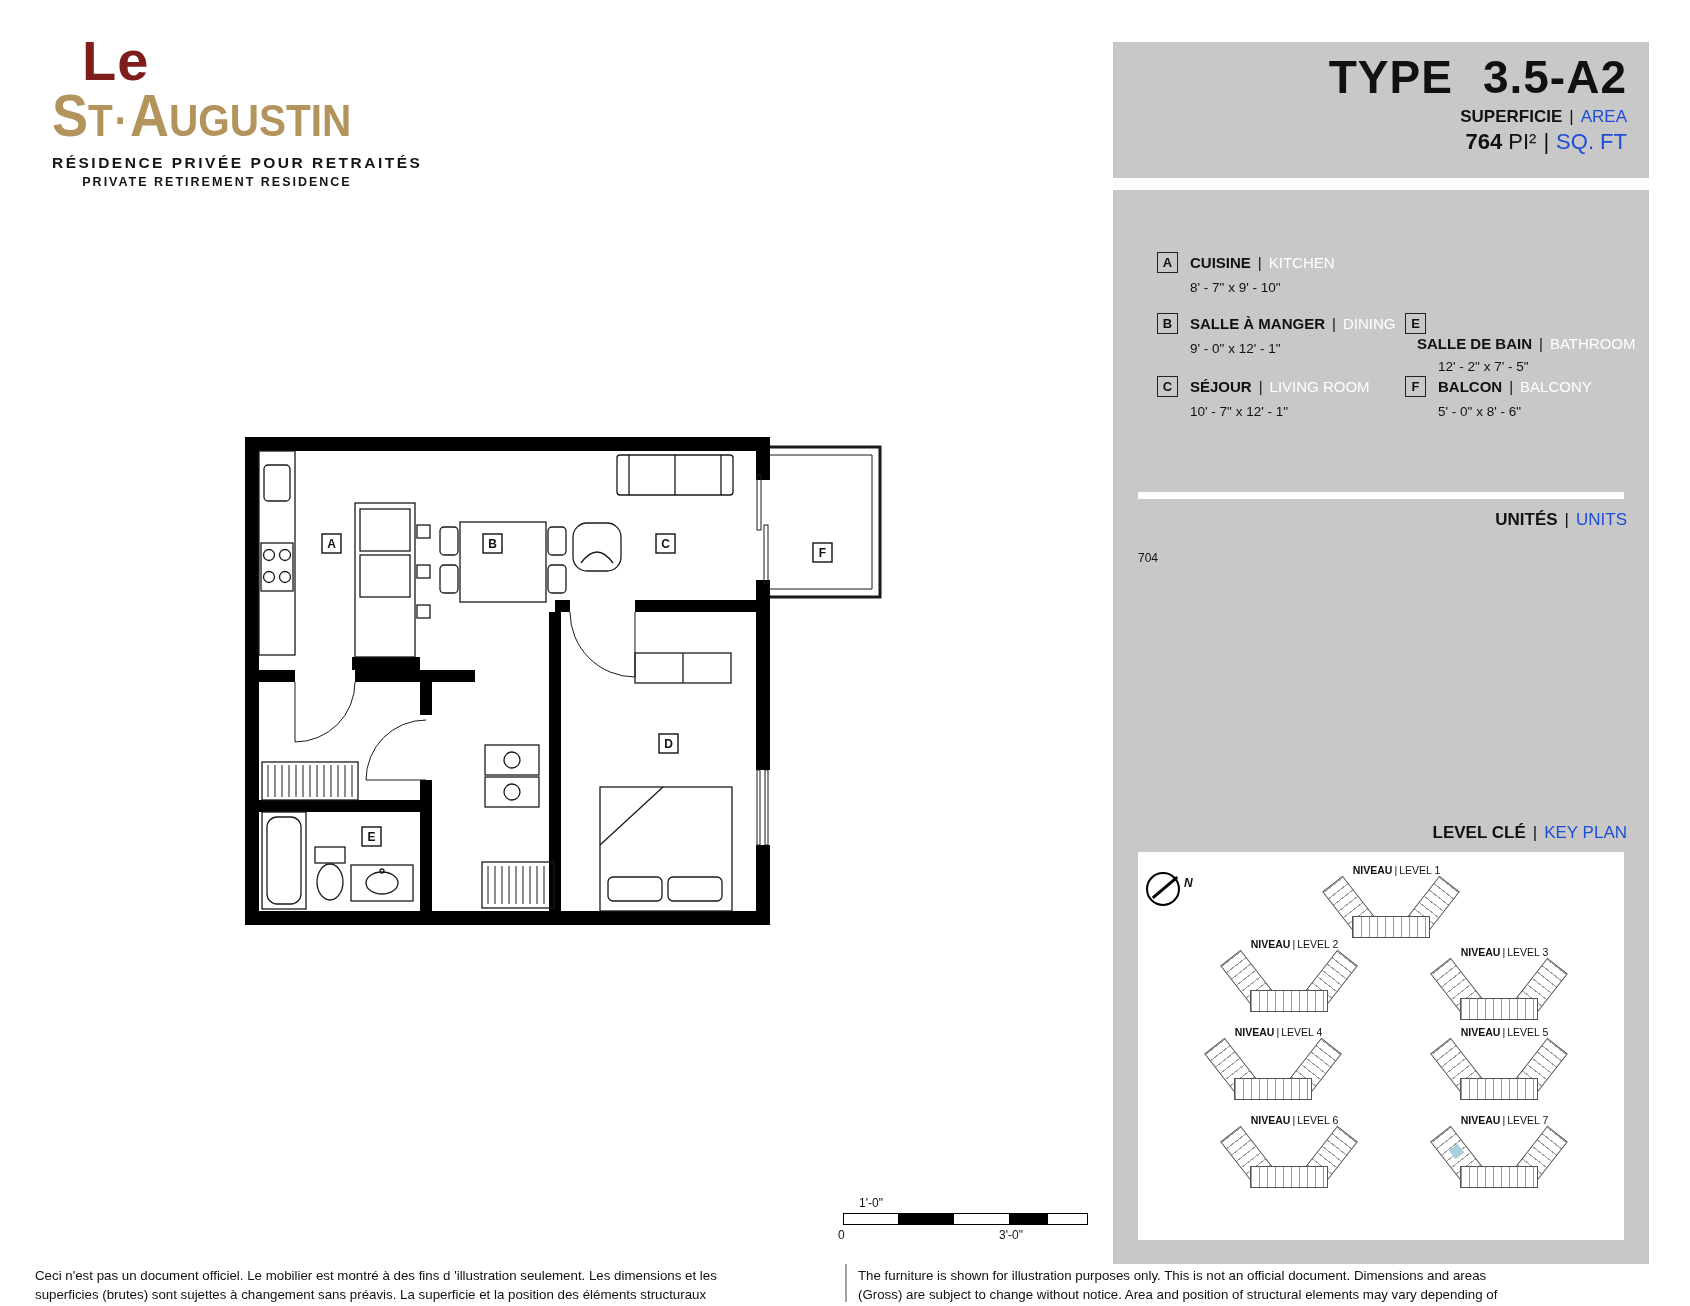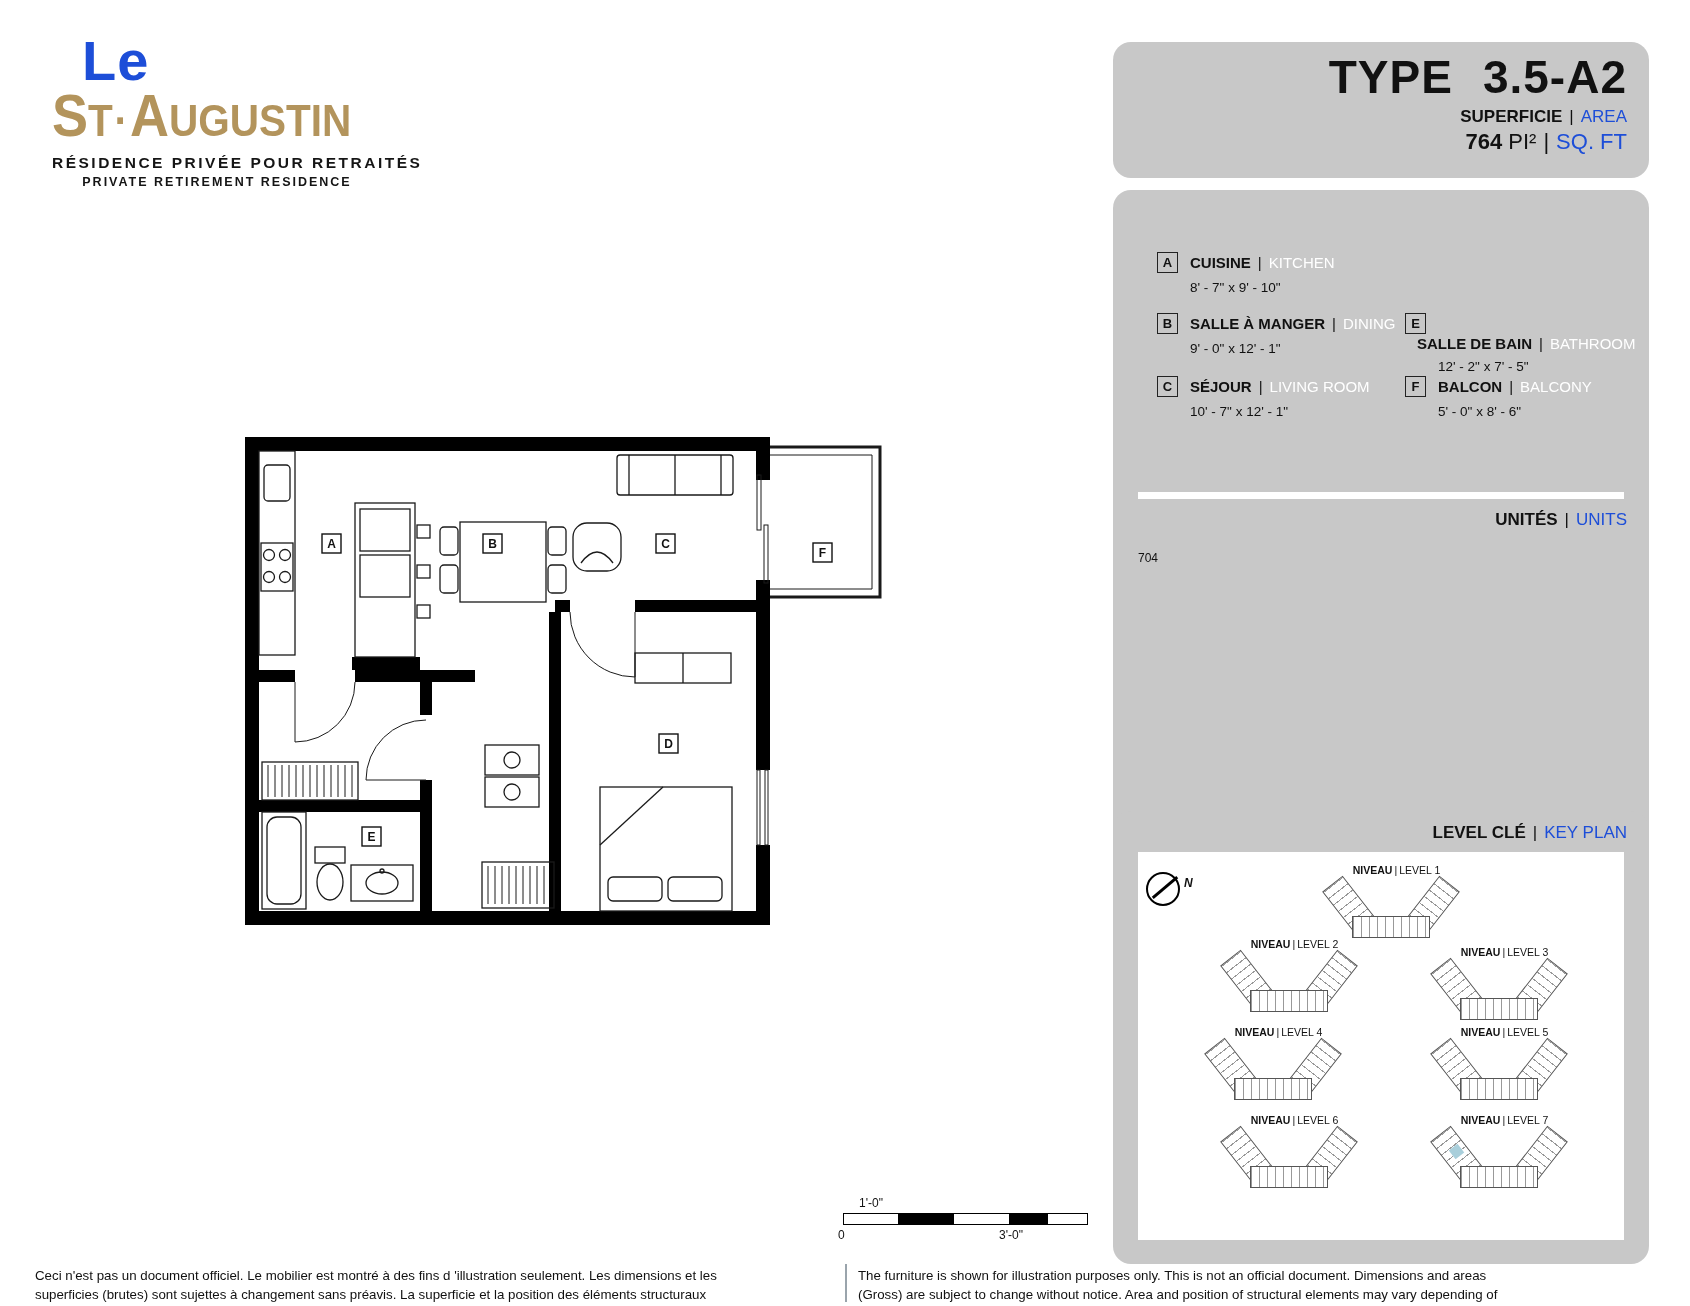--- a/index.html
+++ b/index.html
@@ -1,27 +1,27 @@
 <!DOCTYPE html>
 <html><head>
 <meta charset="utf-8">
 <style>
   html,body{margin:0;padding:0;}
   body{width:1690px;height:1306px;position:relative;background:#fff;overflow:hidden;
        font-family:"Liberation Sans","DejaVu Sans",sans-serif;color:#111;}
   .abs{position:absolute;}
   
   #logo{left:52px;top:36px;width:330px;}
-  .logo-le{margin-left:30px;font-size:56px;font-weight:bold;color:#1d4ed8;line-height:.9;letter-spacing:1px;}
+  .logo-le{margin-left:30px;font-size:56px;font-weight:bold;color:#7f1d1d;line-height:.9;letter-spacing:1px;}
   .logo-main{font-weight:bold;color:#b3945c;white-space:nowrap;transform:scaleX(.9);transform-origin:left;line-height:1;}
   .lg{font-size:60px;} .sm{font-size:45px;} .dot{font-size:45px;padding:0 2px;}
   .logo-fr{margin-top:8px;text-align:center;font-size:15.5px;font-weight:600;letter-spacing:2.5px;color:#151515;white-space:nowrap;}
   .logo-en{margin-top:3px;text-align:center;font-size:12.5px;font-weight:600;letter-spacing:2px;color:#151515;white-space:nowrap;}
   
-  .panel{background:#c8c8c8;left:1113px;width:536px;border-radius:18px;}
+  .panel{background:#c8c8c8;left:1113px;width:536px;}
   #hdr{top:42px;height:136px;text-align:right;padding-right:22px;box-sizing:border-box;}
   .hdr-type{margin-top:8px;font-size:46px;font-weight:bold;letter-spacing:1px;white-space:nowrap;}
   .hdr-type .gap{display:inline-block;width:30px;}
   .hdr-sub{margin-top:3px;font-size:17px;}
   .hdr-sub .pipe,.hdr-size .pipe{font-weight:400;padding:0 7px;}
   .white{color:#1d4ed8;}
   .hdr-size{margin-top:2px;font-size:22px;}
   .hdr-size b{font-weight:bold;}
   
   #mid{top:190px;height:712px;}

